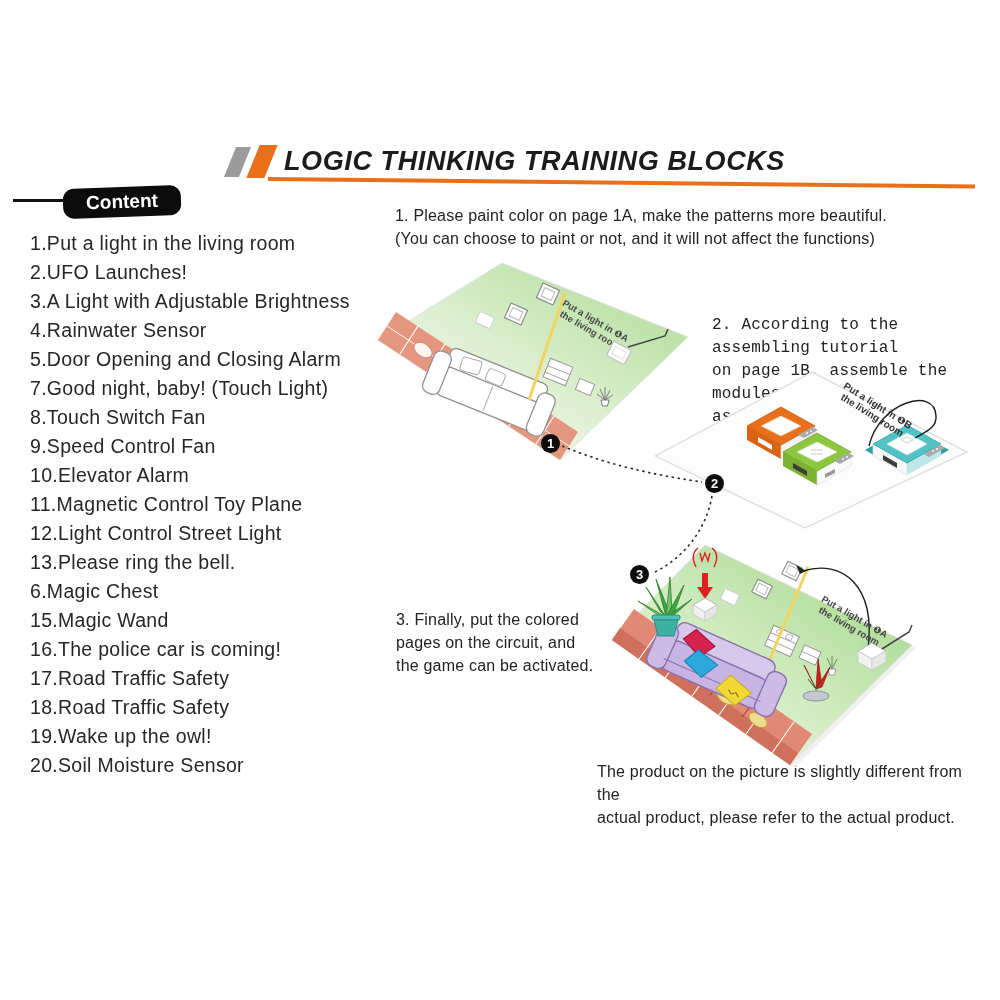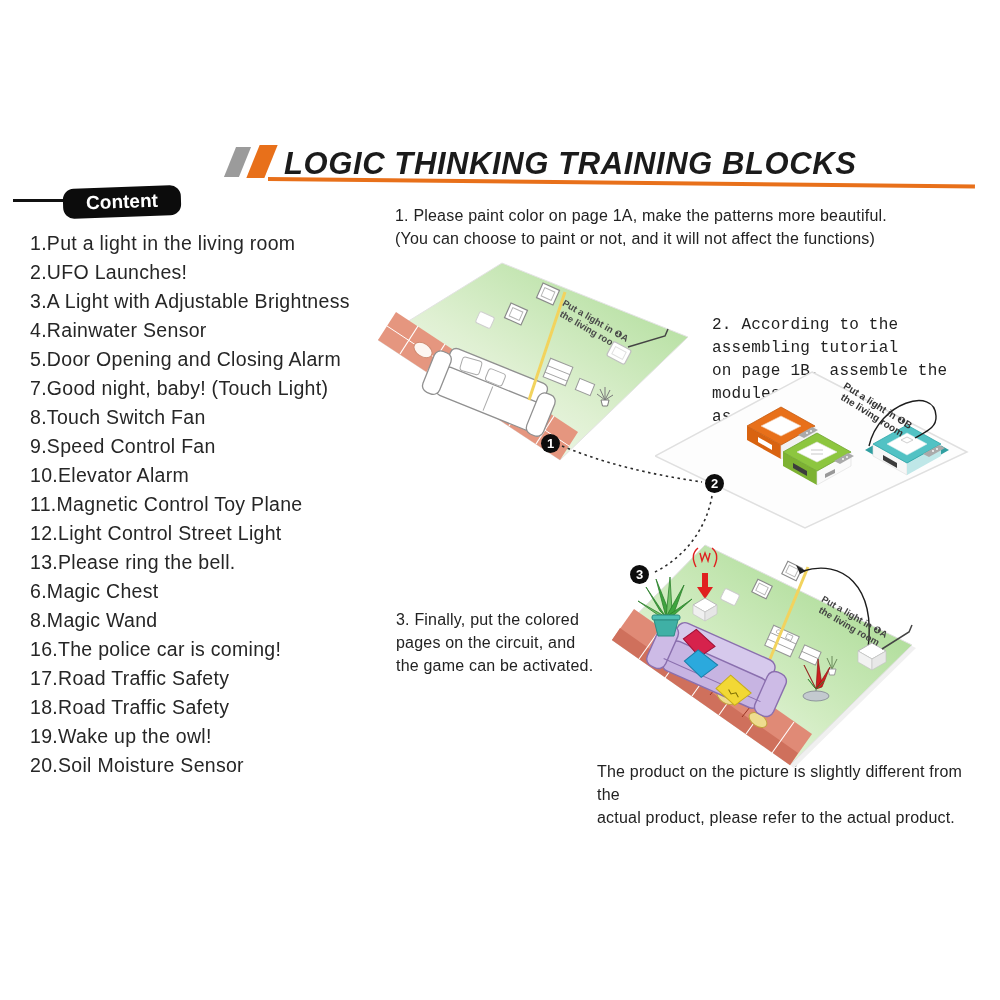--- a/index.html
+++ b/index.html
@@ -3,21 +3,21 @@
 <meta charset="utf-8">
 <style>
   * { margin:0; padding:0; box-sizing:border-box; }
   body { background:#ffffff; font-family:"Liberation Sans", sans-serif; }
   .scan { position:relative; width:1000px; height:1000px; background:#ffffff; overflow:hidden; }
 
   
   .slash { position:absolute; }
   .slash-gray { left:230px; top:147px; width:15px; height:30px; background:var(--slash-gray,#9b9b9b); transform:skewX(-22deg); }
   .slash-orange { left:253px; top:145px; width:18px; height:33px; background:var(--accent-orange,#e8701a); transform:skewX(-22deg); }
-  .page-title { position:absolute; left:284px; top:146px; font-size:31px; font-weight:bold; font-style:italic; color:#1b1b1b; letter-spacing:0.6px; white-space:nowrap; }
+  .page-title { position:absolute; left:284px; top:146px; font-size:27px; font-weight:bold; font-style:italic; color:#1b1b1b; letter-spacing:0.6px; white-space:nowrap; }
   .header-rule { position:absolute; left:268px; top:177px; width:707px; height:4px; background:var(--accent-orange,#e8701a); transform:rotate(0.6deg); transform-origin:left center; }
 
   
   .badge-line { position:absolute; left:13px; top:199px; width:52px; height:3px; background:#111; }
   .content-badge { position:absolute; left:63px; top:187px; width:118px; height:30px; background:#0c0c0c; color:#fff; border-radius:11px; display:flex; align-items:center; justify-content:center; font-size:19px; font-weight:bold; transform:rotate(-2deg); }
   .content-list { position:absolute; left:30px; top:229px; list-style:none; }
   .content-list li { font-size:19.5px; line-height:29px; color:#262626; letter-spacing:0.3px; white-space:nowrap; }
 
   
   .step-text { position:absolute; font-size:16px; line-height:1.44; color:#222; white-space:pre-line; letter-spacing:0.2px; }
@@ -60,21 +60,21 @@
     <li>4.Rainwater Sensor</li>
     <li>5.Door Opening and Closing Alarm</li>
     <li>7.Good night, baby! (Touch Light)</li>
     <li>8.Touch Switch Fan</li>
     <li>9.Speed Control Fan</li>
     <li>10.Elevator Alarm</li>
     <li>11.Magnetic Control Toy Plane</li>
     <li>12.Light Control Street Light</li>
     <li>13.Please ring the bell.</li>
     <li>6.Magic Chest</li>
-    <li>8.Magic Wand</li>
+    <li>15.Magic Wand</li>
     <li>16.The police car is coming!</li>
     <li>17.Road Traffic Safety</li>
     <li>18.Road Traffic Safety</li>
     <li>19.Wake up the owl!</li>
     <li>20.Soil Moisture Sensor</li>
   </ul>
 
   <div class="step-text step1">1. Please paint color on page 1A, make the patterns more beautiful.
 (You can choose to paint or not, and it will not affect the functions)</div>
   <div class="step-text step2">2. According to the assembling tutorial

